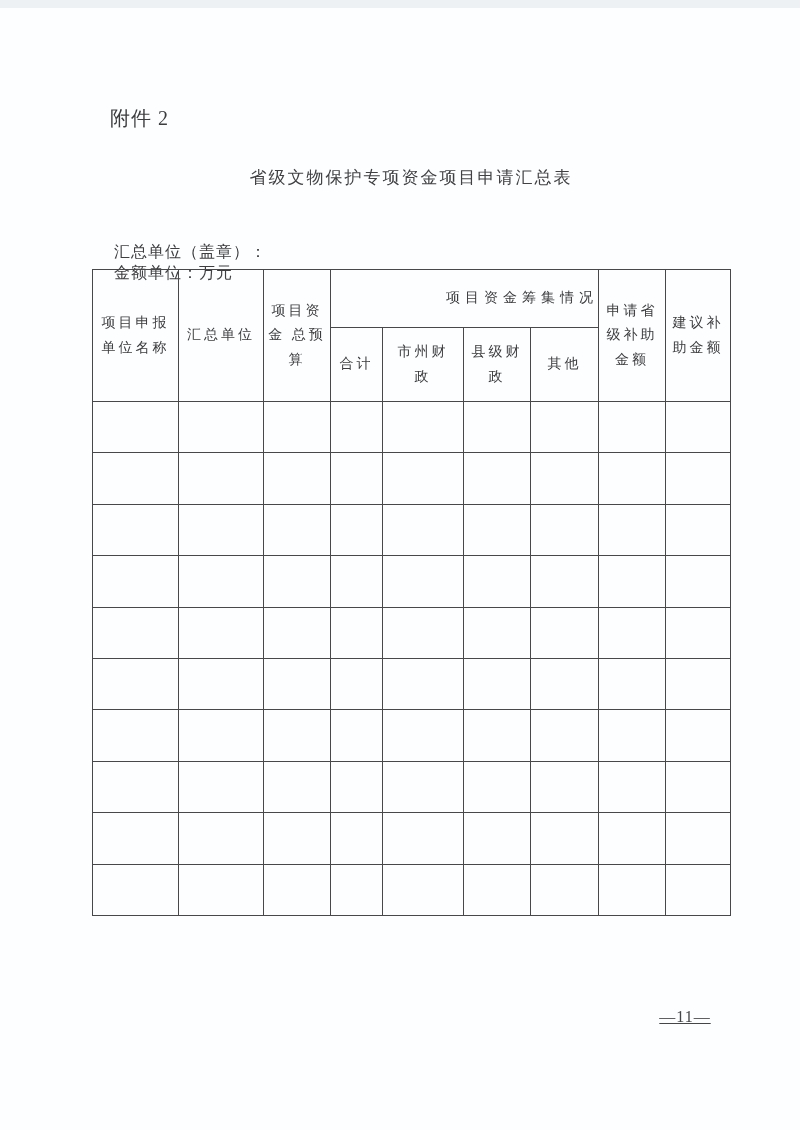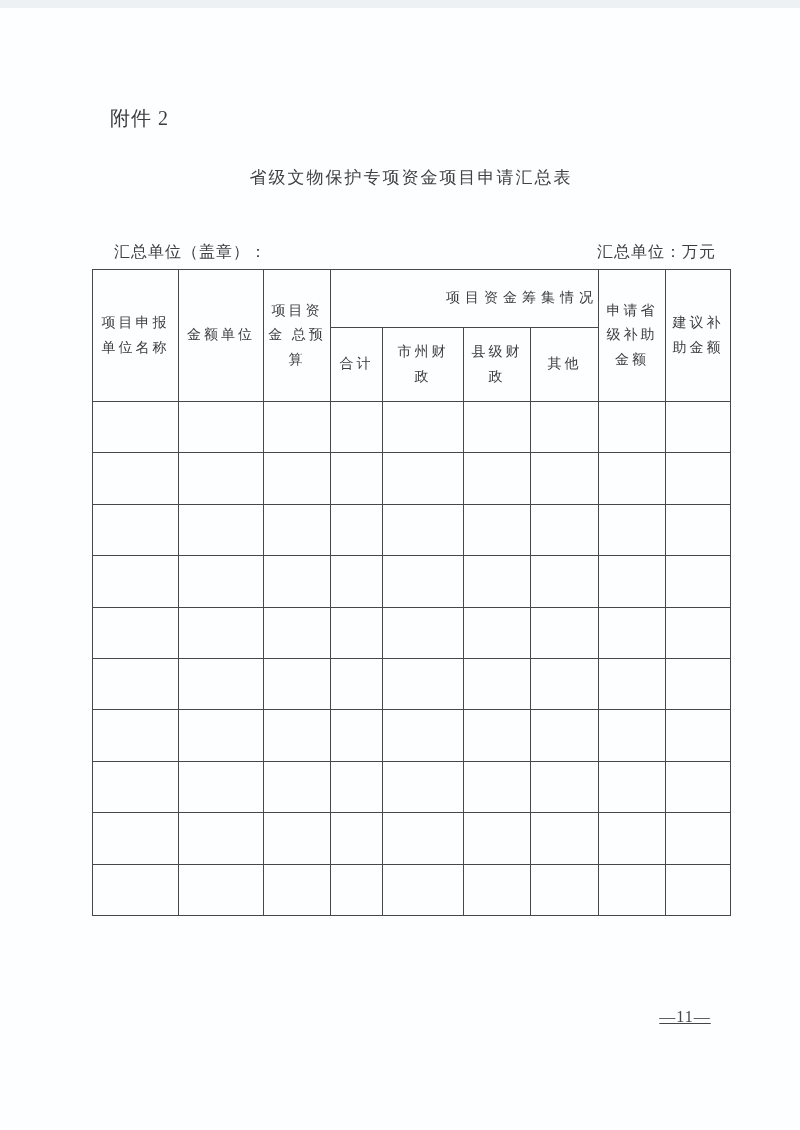--- a/index.html
+++ b/index.html
@@ -41,20 +41,21 @@
     left: 92px;
     top: 234px;
     width: 638px;
     display: flex;
     justify-content: space-between;
     box-sizing: border-box;
     padding: 0 14px 0 22px;
     font-size: 16px;
     letter-spacing: 1px;
     color: #3e3e40;
+    flex-direction: column;
   }
   .summary-table {
     position: absolute;
     left: 92px;
     top: 261px;
     width: 638px;
     border-collapse: collapse;
     table-layout: fixed;
     font-size: 14px;
     color: #3c3c3e;
@@ -91,40 +92,40 @@
 <body>
 
 <div class="page">
 
   <div class="attachment-label">附件 2</div>
 
   <div class="doc-title">省级文物保护专项资金项目申请汇总表</div>
 
   <div class="unit-line">
     <span>汇总单位（盖章）：</span>
-    <span>汇总单位：万元</span>
+    <span>金额单位：万元</span>
   </div>
 
   <table class="summary-table">
     <colgroup>
       <col style="width:86px">
       <col style="width:85px">
       <col style="width:67px">
       <col style="width:52px">
       <col style="width:81px">
       <col style="width:67px">
       <col style="width:68px">
       <col style="width:67px">
       <col style="width:65px">
     </colgroup>
     <thead>
       <tr class="band-1">
         <th rowspan="2">项目申报
 单位名称</th>
-        <th rowspan="2">金额单位</th>
+        <th rowspan="2">汇总单位</th>
         <th rowspan="2">项目资
 金 总预
 算</th>
         <th colspan="4" class="group-head">项目资金筹集情况</th>
         <th rowspan="2">申请省
 级补助
 金额</th>
         <th rowspan="2">建议补
 助金额</th>
       </tr>

